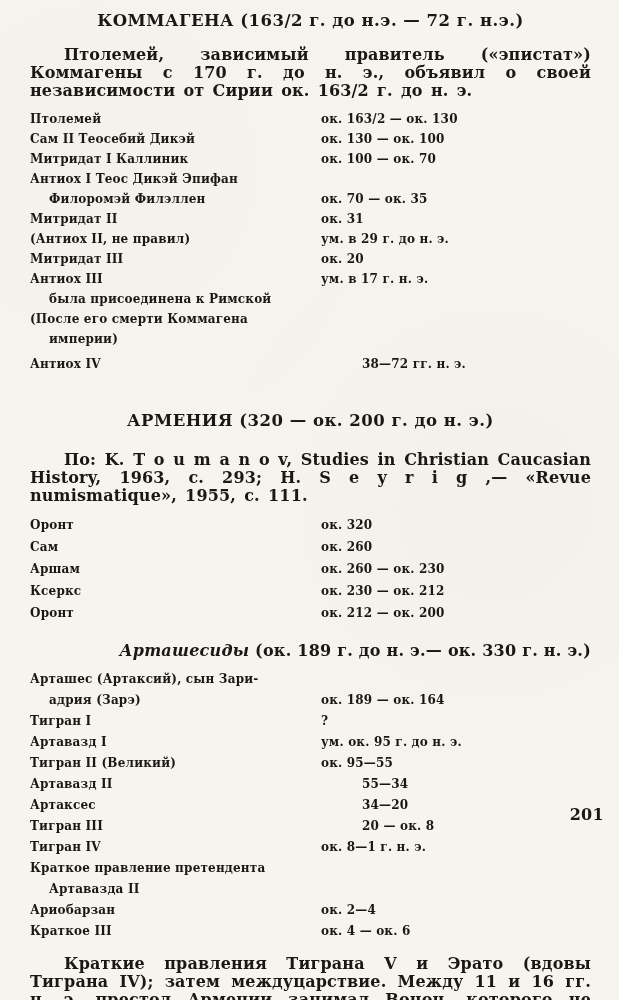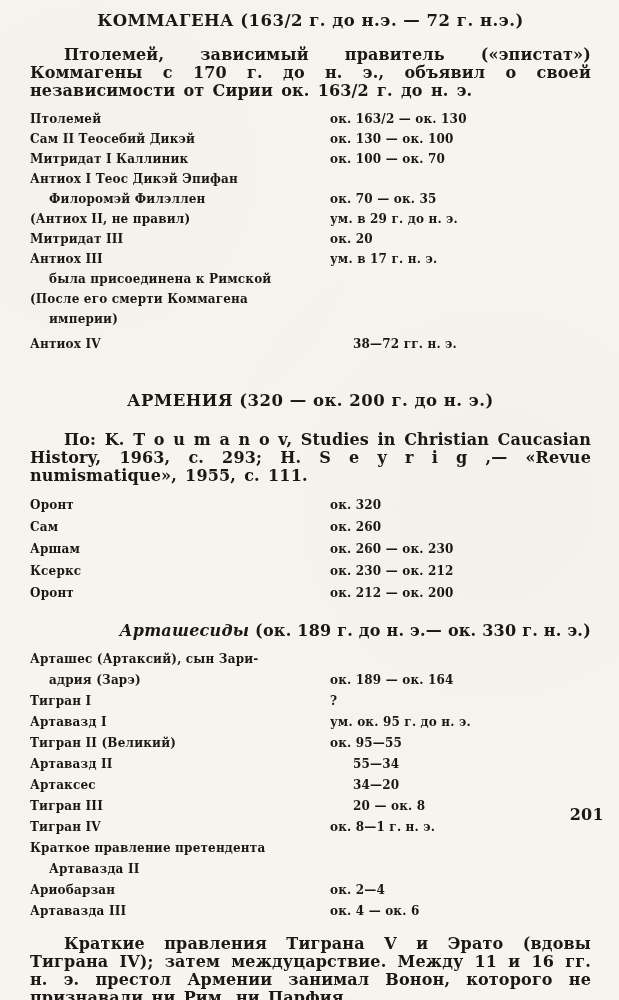--- a/index.html
+++ b/index.html
@@ -37,22 +37,22 @@
     word-spacing:2.5px;
   }
   .intro { margin-bottom:9px; }
   .tbl { font-size:12px; }
   .t1 .r { line-height:20px; min-height:20px; }
   .t2 .r { line-height:22px; min-height:22px; }
   .t3 .r { line-height:21px; min-height:21px; }
   .r { position:relative; white-space:nowrap; letter-spacing:0.015em; }
   .n { display:inline-block; }
   .n.ni { padding-left:19px; }
-  .d { position:absolute; left:300px; top:0; }
-  .d.di { left:323px; }
+  .d { position:absolute; left:291px; top:0; }
+  .d.di { left:332px; }
   .r.gap { margin-top:5px; }
   .armenia-sec { margin-top:36px; }
   .title-2 { margin-bottom:19px; }
   .source { margin-bottom:9px;margin-top:15px; }
   .dyn-heading {
     margin-top:16px;
     margin-bottom:7px;
     font-size:16px;
     line-height:22px;
     letter-spacing:0.015em;
@@ -75,20 +75,21 @@
   <div>
     <div class="sec-title title-1">КОММАГЕНА (163/2 г. до н.э. — 72 г. н.э.)</div>
     <p class="para intro">Птолемей, зависимый правитель («эпистат») Коммагены с 170 г. до н. э., объявил о своей независимости от Сирии ок. 163/2 г. до н. э.</p>
 
     <div class="tbl t1">
       <div class="r"><span class="n">Птолемей</span><span class="d">ок. 163/2 — ок. 130</span></div>
       <div class="r"><span class="n">Сам II Теосебий Дикэй</span><span class="d">ок. 130 — ок. 100</span></div>
       <div class="r"><span class="n">Митридат I Каллиник</span><span class="d">ок. 100 — ок. 70</span></div>
       <div class="r"><span class="n">Антиох I Теос Дикэй Эпифан</span><span class="d"></span></div>
       <div class="r"><span class="n ni">Филоромэй Филэллен</span><span class="d">ок. 70 — ок. 35</span></div>
+      <div class="r"><span class="n">Митридат II</span><span class="d">ок. 31</span></div>
       <div class="r"><span class="n">(Антиох II, не правил)</span><span class="d">ум. в 29 г. до н. э.</span></div>
       <div class="r"><span class="n">Митридат III</span><span class="d">ок. 20</span></div>
       <div class="r"><span class="n">Антиох III</span><span class="d">ум. в 17 г. н. э.</span></div>
       <div class="r"><span class="n ni">была присоединена к Римской</span></div>
       <div class="r"><span class="n">(После его смерти Коммагена</span></div>
       <div class="r"><span class="n ni">империи)</span></div>
       <div class="r gap"><span class="n">Антиох IV</span><span class="d di">38—72 гг. н. э.</span></div>
     </div>
   </div>
 
@@ -112,20 +113,20 @@
       <div class="r"><span class="n">Тигран I</span><span class="d">?</span></div>
       <div class="r"><span class="n">Артавазд I</span><span class="d">ум. ок. 95 г. до н. э.</span></div>
       <div class="r"><span class="n">Тигран II (Великий)</span><span class="d">ок. 95—55</span></div>
       <div class="r"><span class="n">Артавазд II</span><span class="d di">55—34</span></div>
       <div class="r"><span class="n">Артаксес</span><span class="d di">34—20</span></div>
       <div class="r"><span class="n">Тигран III</span><span class="d di">20 — ок. 8</span></div>
       <div class="r"><span class="n">Тигран IV</span><span class="d">ок. 8—1 г. н. э.</span></div>
       <div class="r"><span class="n">Краткое правление претендента</span></div>
       <div class="r"><span class="n ni">Артавазда II</span></div>
       <div class="r"><span class="n">Ариобарзан</span><span class="d">ок. 2—4</span></div>
-      <div class="r"><span class="n">Артавазда III</span><span class="d">ок. 4 — ок. 6</span></div>
+      <div class="r"><span class="n">Краткое III</span><span class="d">ок. 4 — ок. 6</span></div>
     </div>
 
     <p class="para closing">Краткие правления Тиграна V и Эрато (вдовы Тиграна IV); затем междуцарствие. Между 11 и 16 гг. н. э. престол Армении занимал Вонон, которого не признавали ни Рим, ни Парфия.</p>
   </div>
 
   <div class="page-number">201</div>
 </div>
 
 </body></html>

